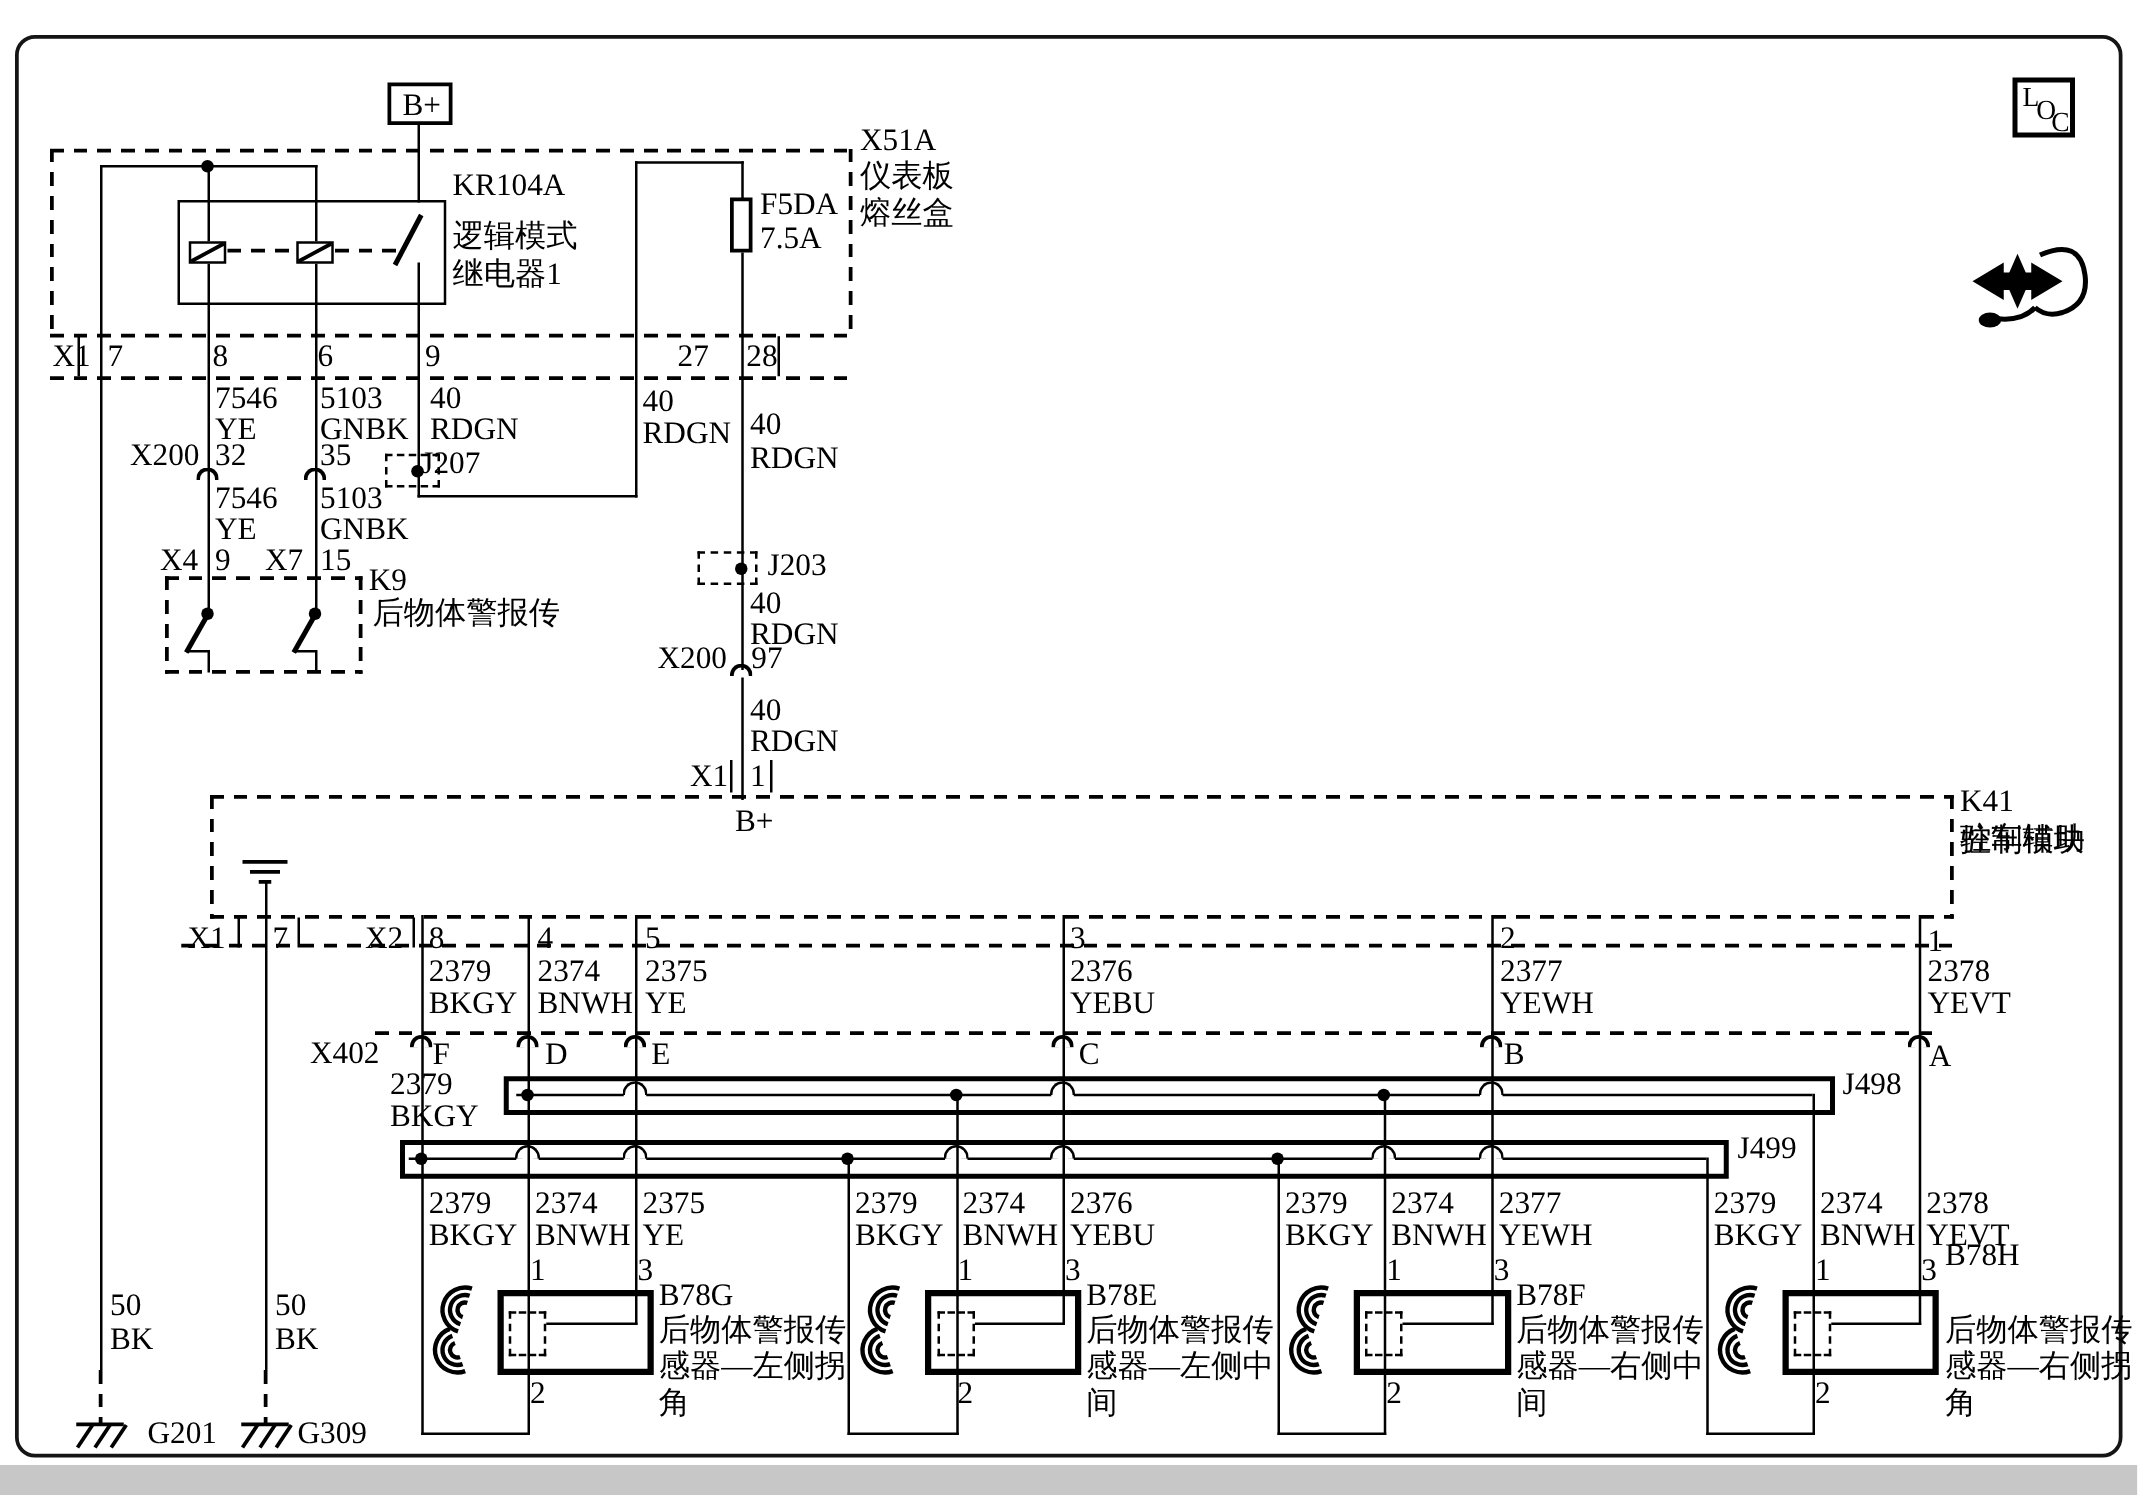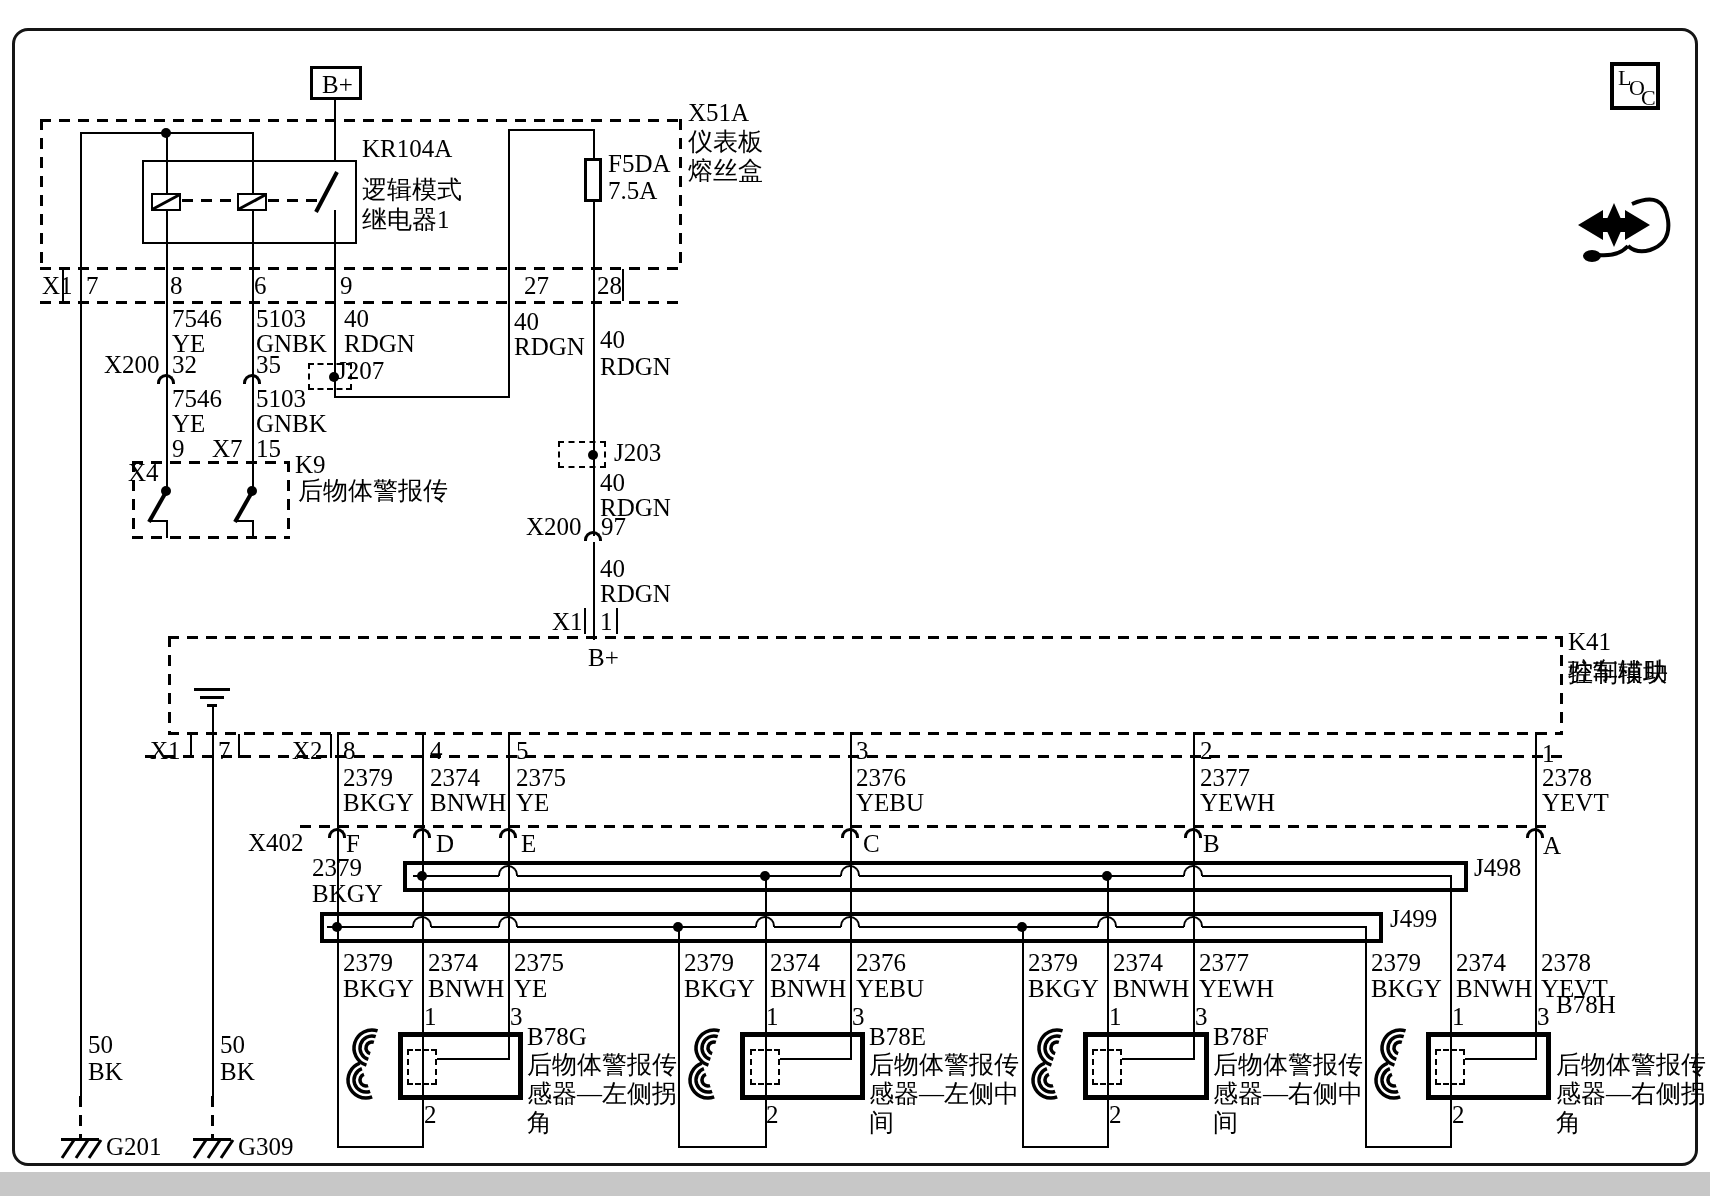--- a/index.html
+++ b/index.html
@@ -69,33 +69,33 @@
   <div class="v" style="left:593px;top:129px;height:31px"></div>
   <div class="v" style="left:593px;top:202px;height:334px"></div>
   <div class="h" style="left:334px;top:396px;width:176px"></div>
 
   <div class="lbl" style="left:42px;top:273px">X1</div>
   <div class="v" style="left:62px;top:269px;height:32px"></div>
   <div class="lbl" style="left:86px;top:273px">7</div>
   <div class="lbl" style="left:170px;top:273px">8</div>
   <div class="lbl" style="left:254px;top:273px">6</div>
   <div class="lbl" style="left:340px;top:273px">9</div>
-  <div class="lbl" style="left:524px;top:273px">27</div>
+  <div class="lbl" style="left:542px;top:273px">27</div>
   <div class="lbl" style="left:597px;top:273px">28</div>
   <div class="v" style="left:622px;top:269px;height:32px"></div>
   <div class="hd" style="left:40px;top:301px;width:642px"></div>
 
   <div class="lbl" style="left:172px;top:306px">7546</div>
   <div class="lbl" style="left:172px;top:331px">YE</div>
   <div class="lbl" style="left:104px;top:352px">X200</div>
   <div class="lbl" style="left:172px;top:352px">32</div>
   <div class="arc" style="left:157px;top:374px"></div>
   <div class="lbl" style="left:172px;top:386px">7546</div>
   <div class="lbl" style="left:172px;top:411px">YE</div>
-  <div class="lbl" style="left:128px;top:460px">X4</div>
+  <div class="lbl" style="left:128px;top:436px">X4</div>
   <div class="lbl" style="left:172px;top:436px">9</div>
 
   <div class="lbl" style="left:256px;top:306px">5103</div>
   <div class="lbl" style="left:256px;top:331px">GNBK</div>
   <div class="lbl" style="left:256px;top:352px">35</div>
   <div class="arc" style="left:243px;top:374px"></div>
   <div class="lbl" style="left:256px;top:386px">5103</div>
   <div class="lbl" style="left:256px;top:411px">GNBK</div>
   <div class="lbl" style="left:212px;top:436px">X7</div>
   <div class="lbl" style="left:256px;top:436px">15</div>
@@ -318,21 +318,21 @@
   <div class="lbl" style="left:1556px;top:1110px">角</div>
 
   <div class="lbl" style="left:88px;top:1032px">50</div>
   <div class="lbl" style="left:88px;top:1059px">BK</div>
   <div class="lbl" style="left:220px;top:1032px">50</div>
   <div class="lbl" style="left:220px;top:1059px">BK</div>
   <div class="vd" style="left:79px;top:1096px;height:44px"></div>
   <div class="vd" style="left:211px;top:1096px;height:44px"></div>
   <div class="h" style="left:61px;top:1138px;width:38px;height:3px"></div>
   <div class="h" style="left:193px;top:1138px;width:38px;height:3px"></div>
-  <div class="lbl" style="left:106px;top:1134px">G201</div>
+  <div class="lbl" style="left:118px;top:1134px">G201</div>
   <div class="lbl" style="left:238px;top:1134px">G309</div>
 
   <div class="tbox" style="left:1610px;top:62px;width:50px;height:48px">
     <span class="lbl" style="left:4px;top:0px;font-size:22px">L</span>
     <span class="lbl" style="left:15px;top:10px;font-size:22px">O</span>
     <span class="lbl" style="left:27px;top:20px;font-size:22px">C</span>
   </div>
 
   <svg class="icons" width="1710" height="1196" viewBox="0 0 1710 1196">
 

